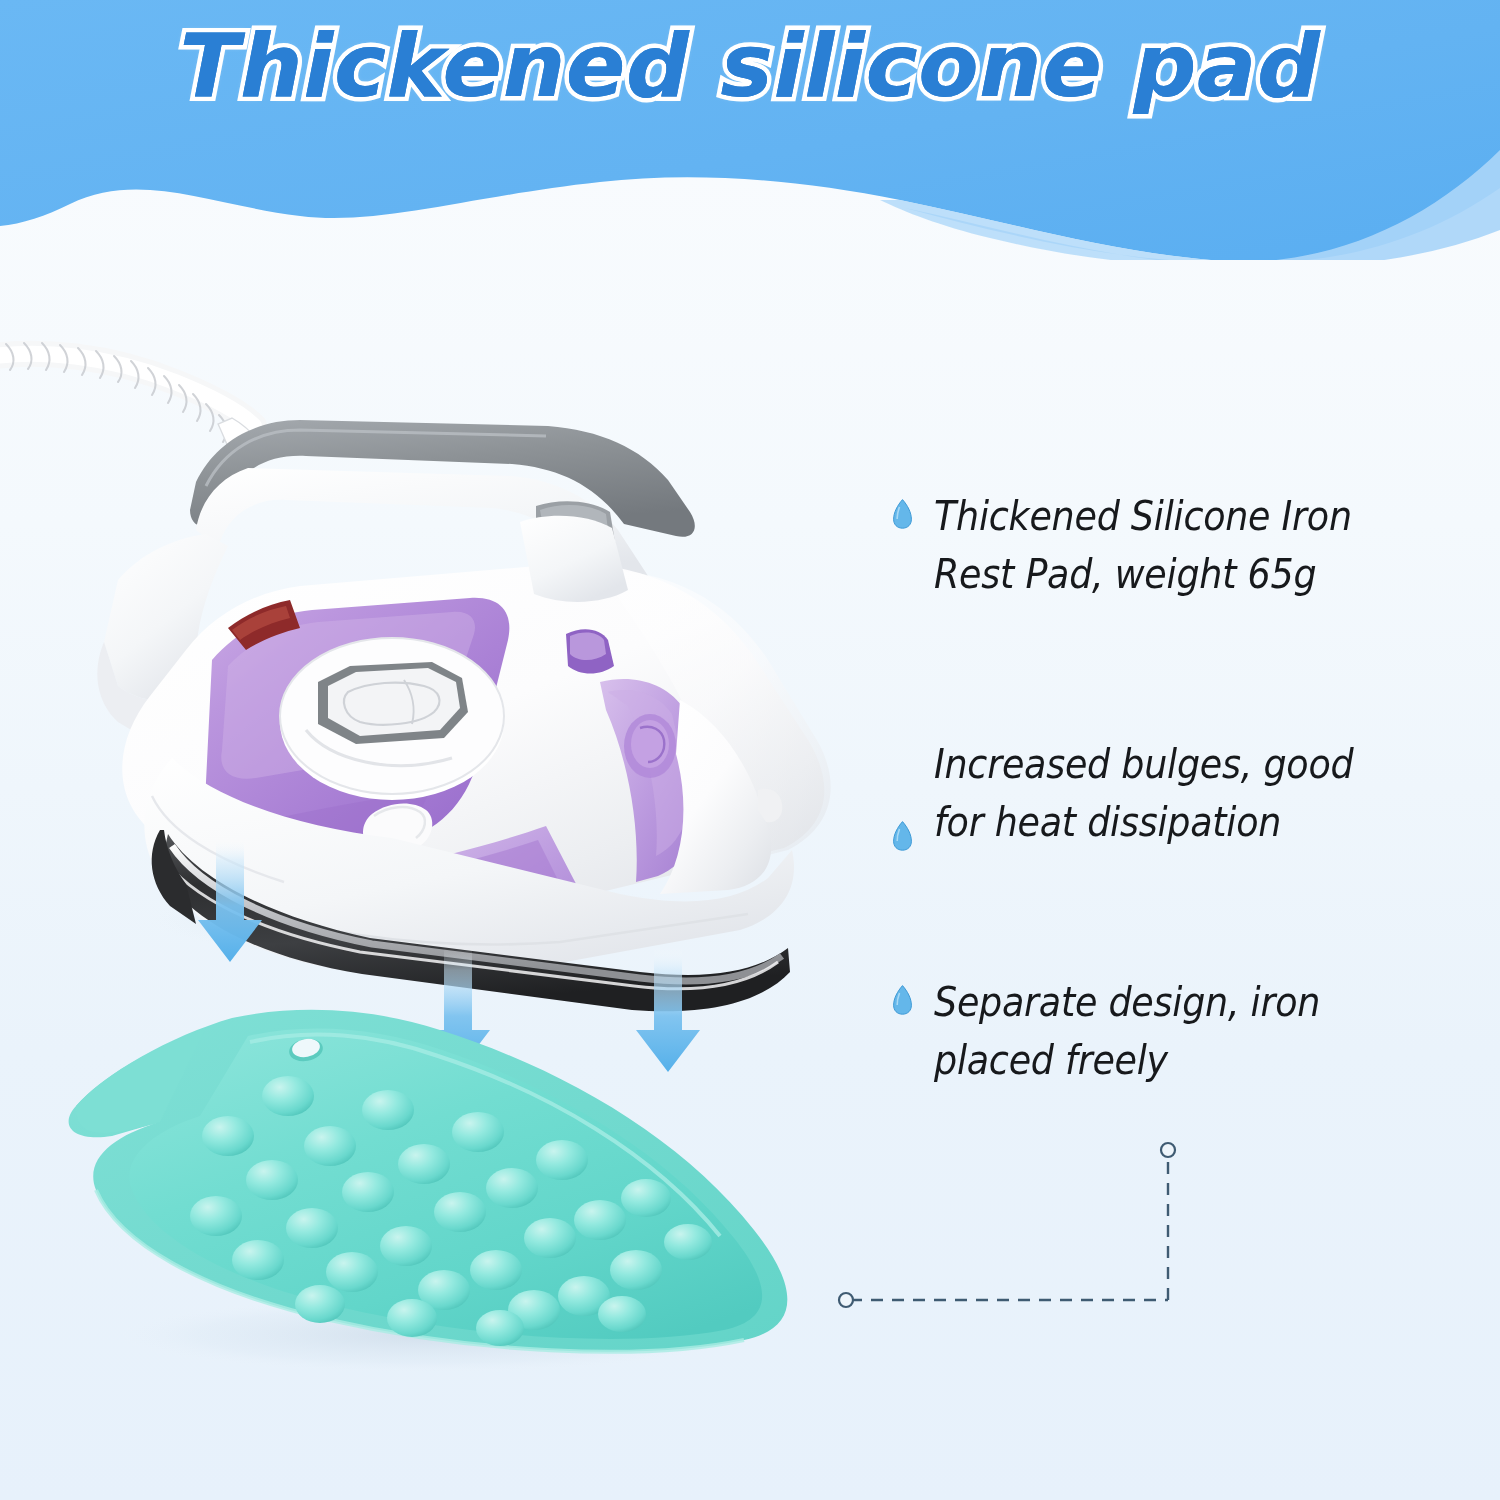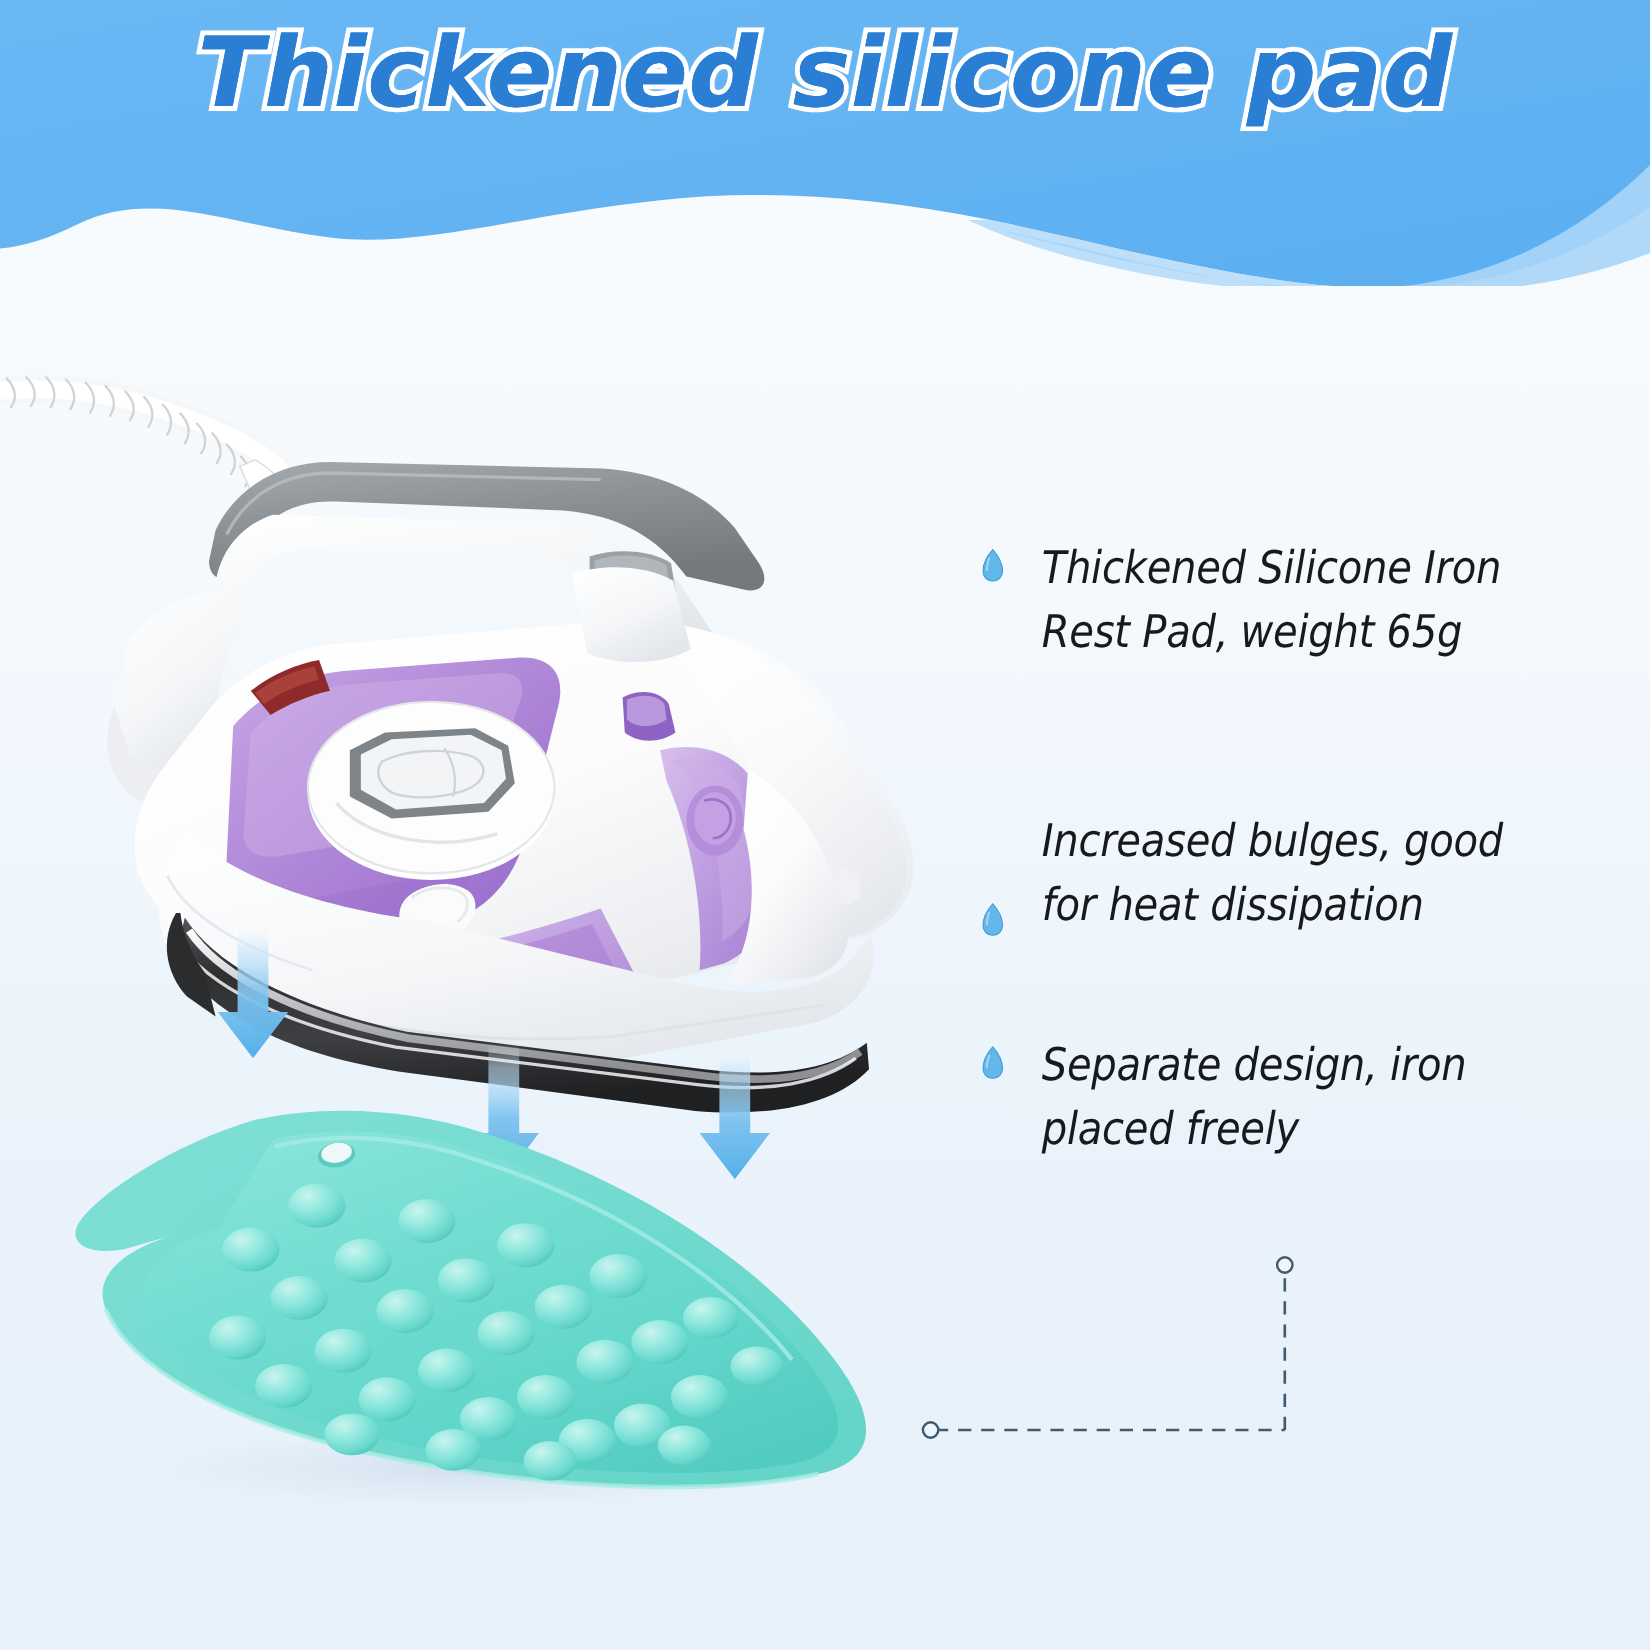--- a/index.html
+++ b/index.html
@@ -62,25 +62,25 @@
   
   .features {
     position: absolute;
     left: 893px; top: 487px;
     width: 590px;
   }
   .feature {
     position: absolute;
     display: flex;
     align-items: flex-start;
-    gap: 35px;
+    gap: 22px;
   }
   .feature.f0 { top: 0px; }
   .feature.f1 { top: 248px; align-items: flex-end; }
-  .feature.f2 { top: 452px; }
+  .feature.f2 { top: 486px; }
 
   .drop-icon {
     flex: 0 0 auto;
     width: 19px; height: 30px;
     margin-top: 12px;
   }
   .feature-text {
     font-family: "DejaVu Sans", sans-serif;
     font-style: italic;
     font-weight: 400;

